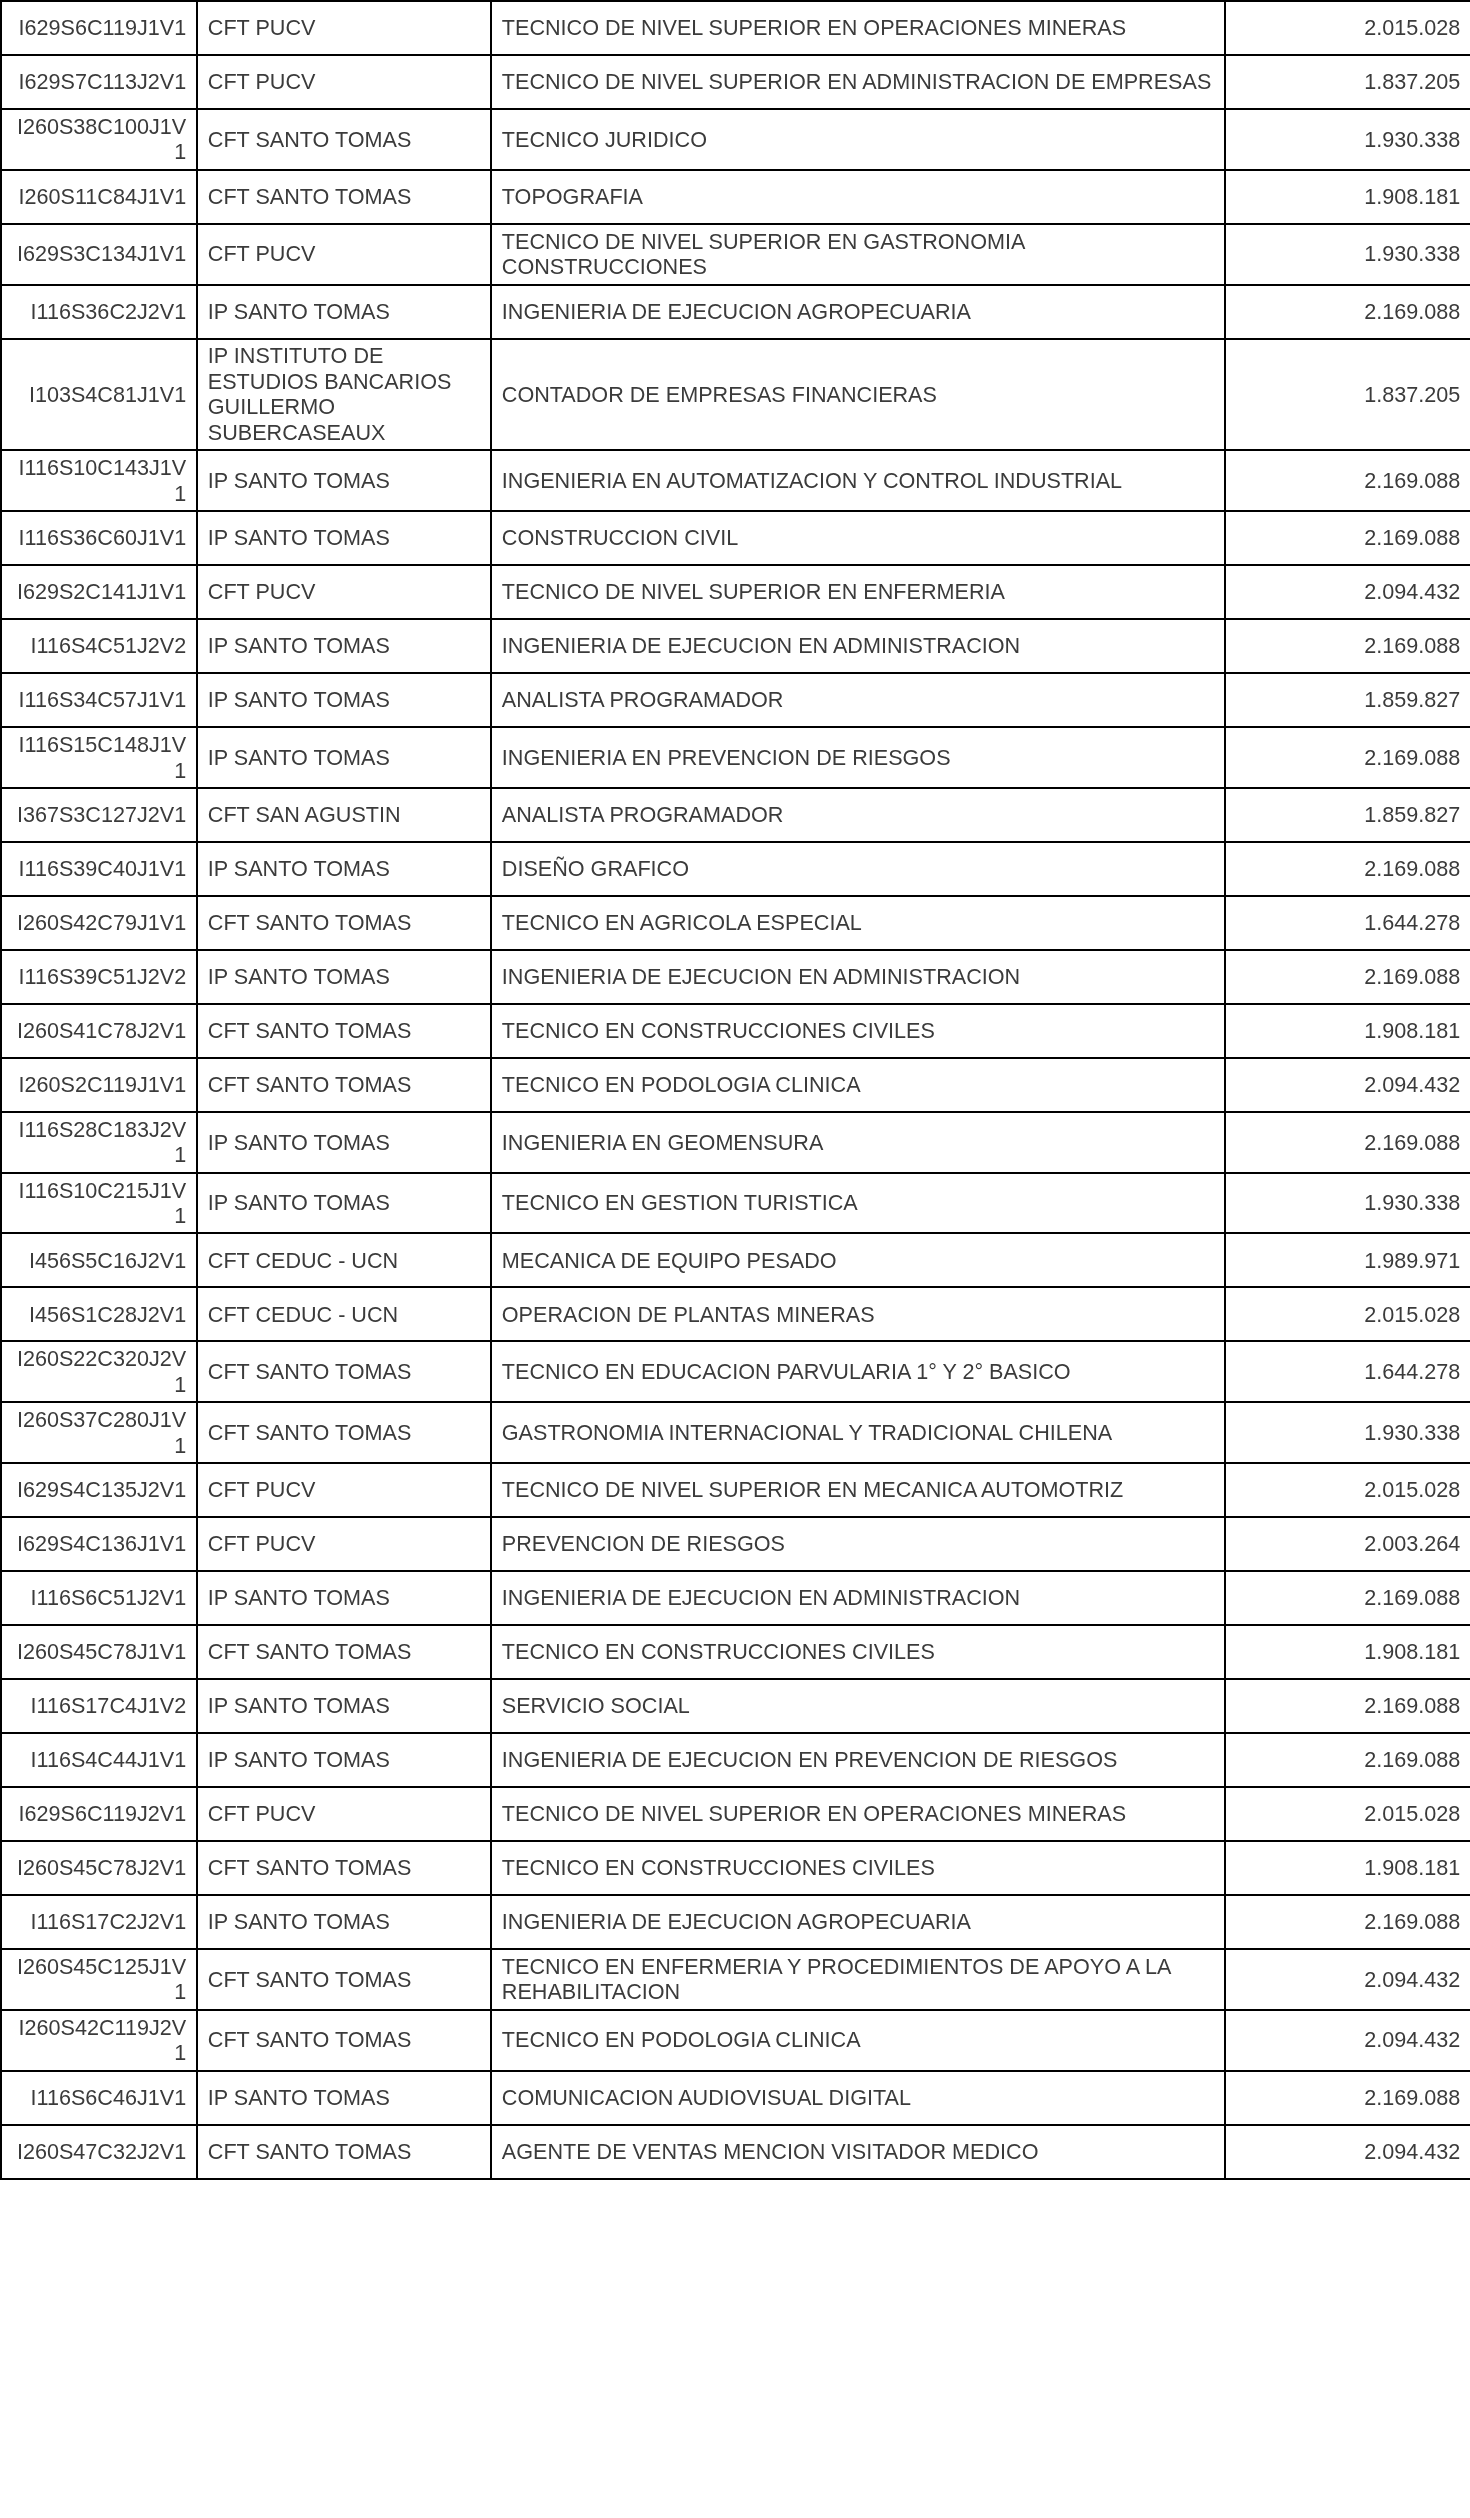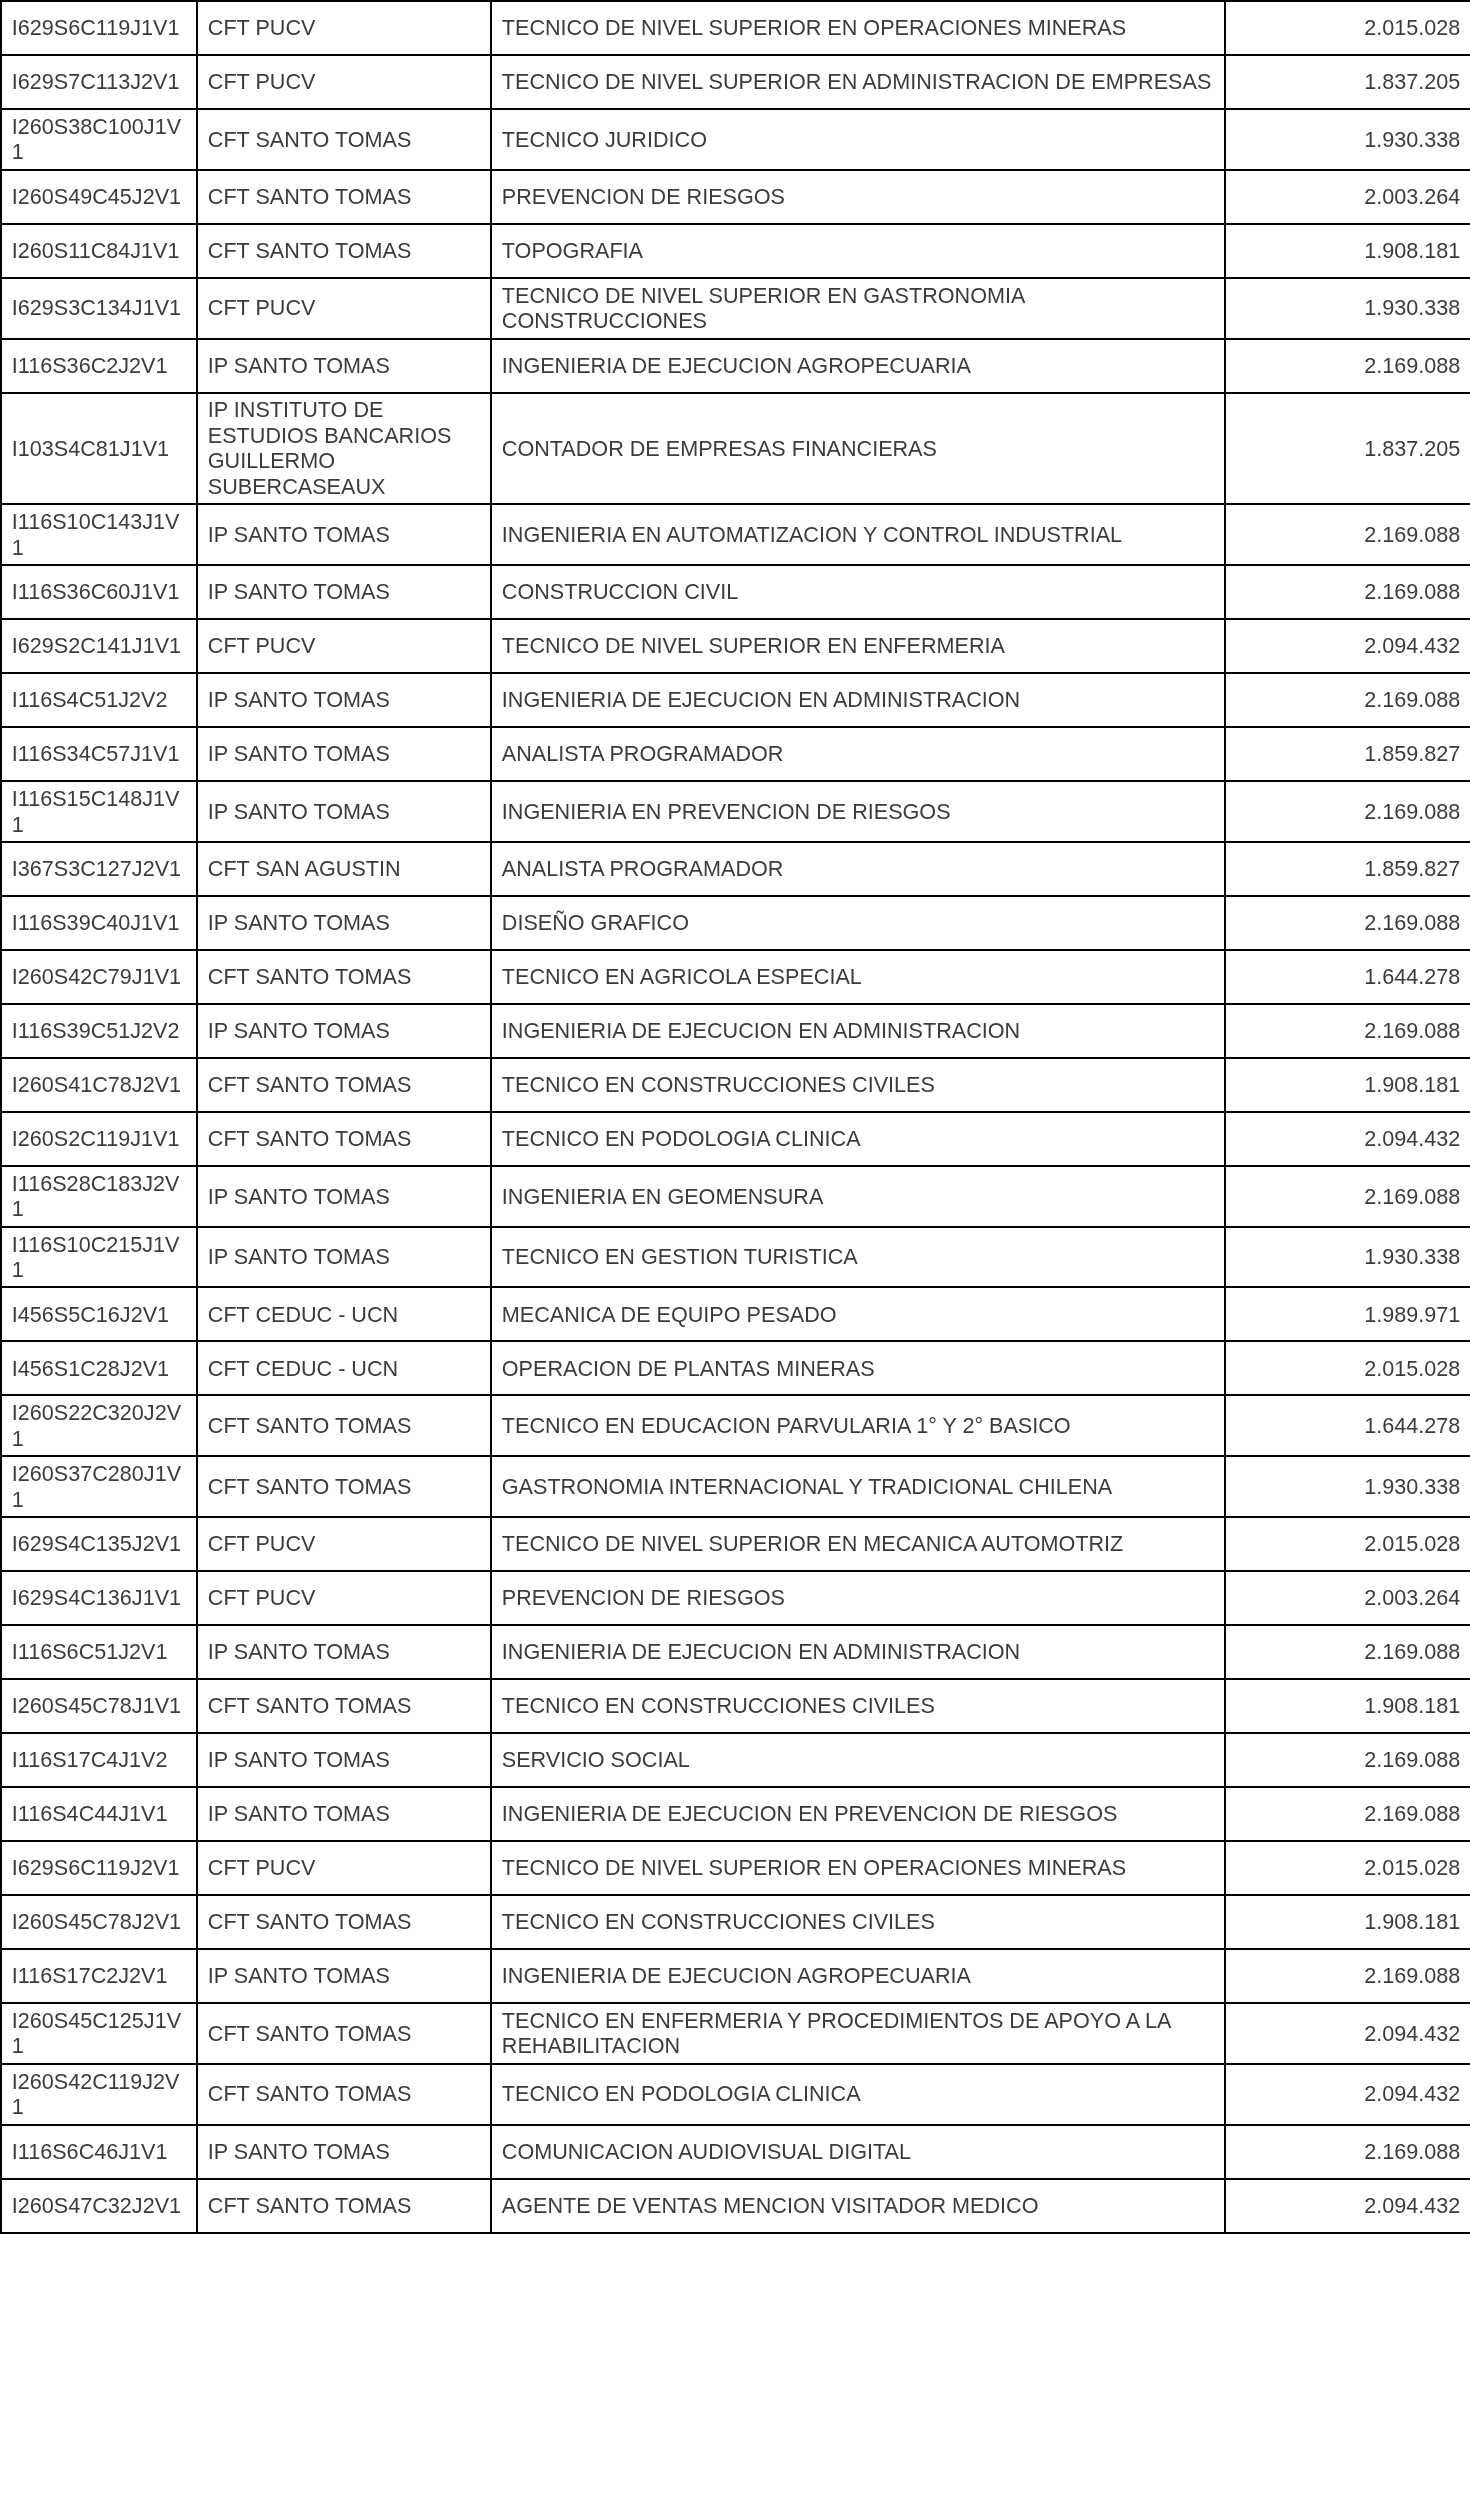--- a/index.html
+++ b/index.html
@@ -23,20 +23,21 @@
     box-sizing: border-box;
     font-size: 21.6px;
     line-height: 25.5px;
     padding: 3.9px 9.8px;
     height: 54px;
     vertical-align: middle;
     overflow: hidden;
   }
   td.code {
     word-break: break-all;
+    text-align: right;
   }
   td.amount {
     text-align: right;
     padding-left: 32px;
   }
 </style>
 </head>
 <body>
 
 <table data-name="program-fees-table">
@@ -59,26 +60,20 @@
     <td class="program" data-name="program-name-cell">TECNICO DE NIVEL SUPERIOR EN ADMINISTRACION DE EMPRESAS</td>
     <td class="amount" data-name="tuition-amount-cell">1.837.205</td>
   </tr>
       <tr data-name="table-row">
     <td class="code" data-name="program-code-cell">I260S38C100J1V1</td>
     <td class="institution" data-name="institution-cell">CFT SANTO TOMAS</td>
     <td class="program" data-name="program-name-cell">TECNICO JURIDICO</td>
     <td class="amount" data-name="tuition-amount-cell">1.930.338</td>
   </tr>
       <tr data-name="table-row">
-    <td class="code" data-name="program-code-cell">I260S49C45J2V1</td>
-    <td class="institution" data-name="institution-cell">CFT SANTO TOMAS</td>
-    <td class="program" data-name="program-name-cell">PREVENCION DE RIESGOS</td>
-    <td class="amount" data-name="tuition-amount-cell">2.003.264</td>
-  </tr>
-      <tr data-name="table-row">
     <td class="code" data-name="program-code-cell">I260S11C84J1V1</td>
     <td class="institution" data-name="institution-cell">CFT SANTO TOMAS</td>
     <td class="program" data-name="program-name-cell">TOPOGRAFIA</td>
     <td class="amount" data-name="tuition-amount-cell">1.908.181</td>
   </tr>
       <tr data-name="table-row">
     <td class="code" data-name="program-code-cell">I629S3C134J1V1</td>
     <td class="institution" data-name="institution-cell">CFT PUCV</td>
     <td class="program" data-name="program-name-cell">TECNICO DE NIVEL SUPERIOR EN GASTRONOMIA CONSTRUCCIONES</td>
     <td class="amount" data-name="tuition-amount-cell">1.930.338</td>

